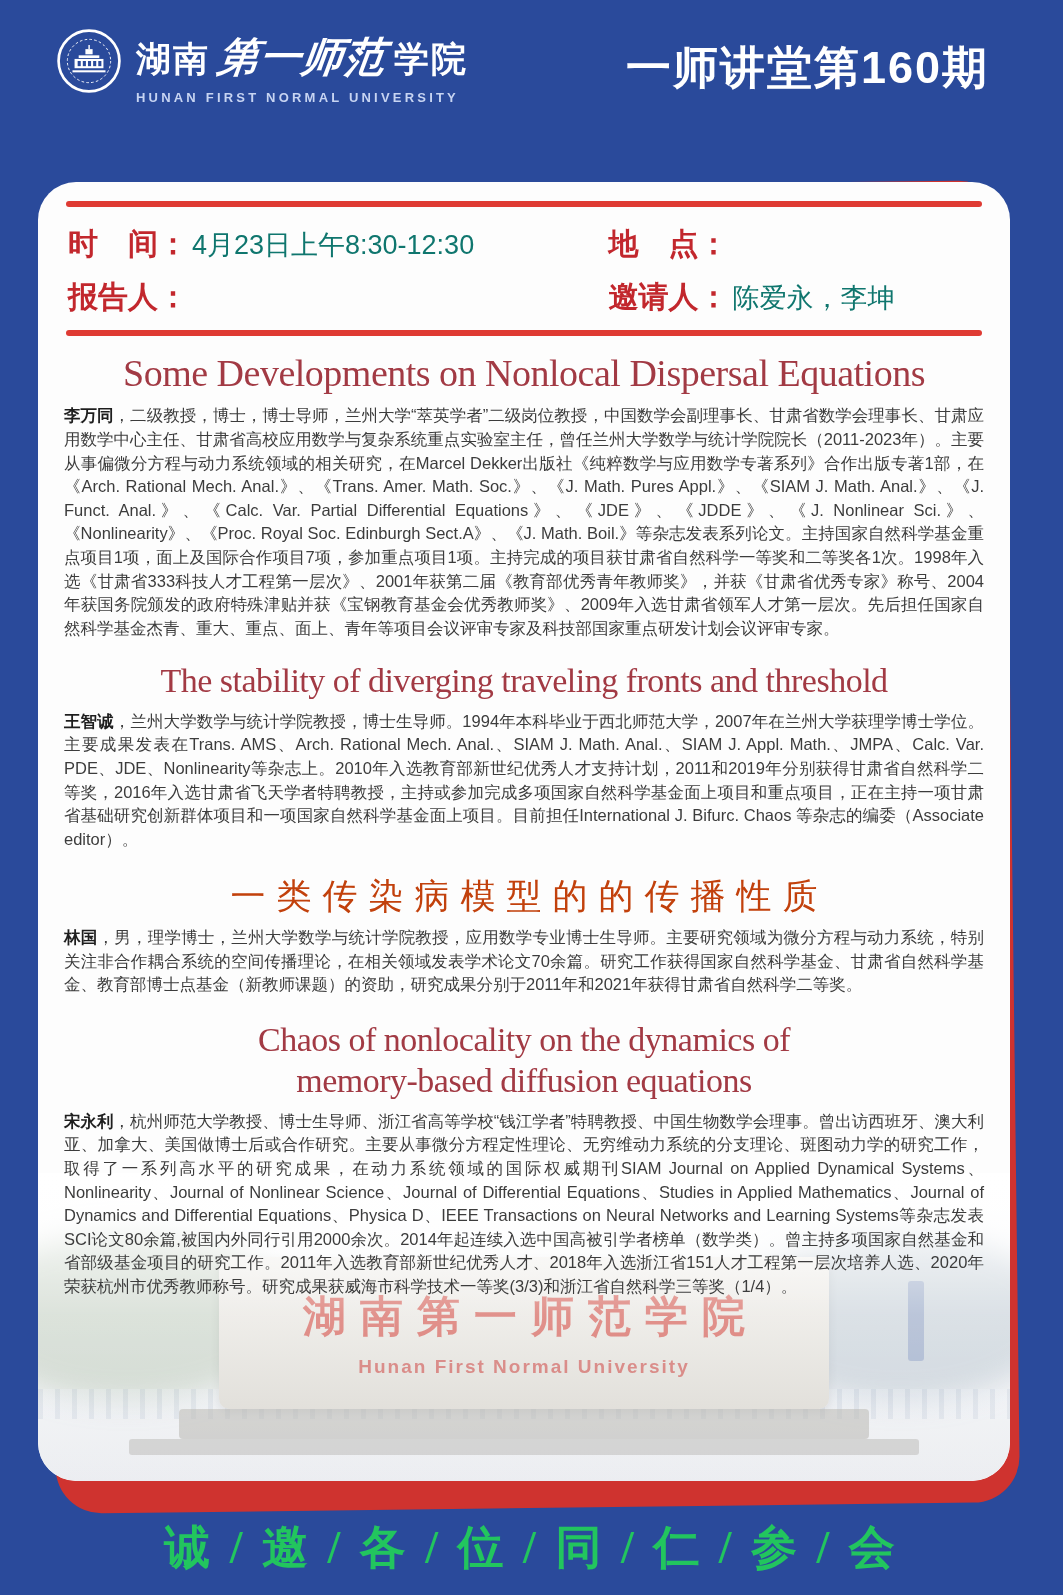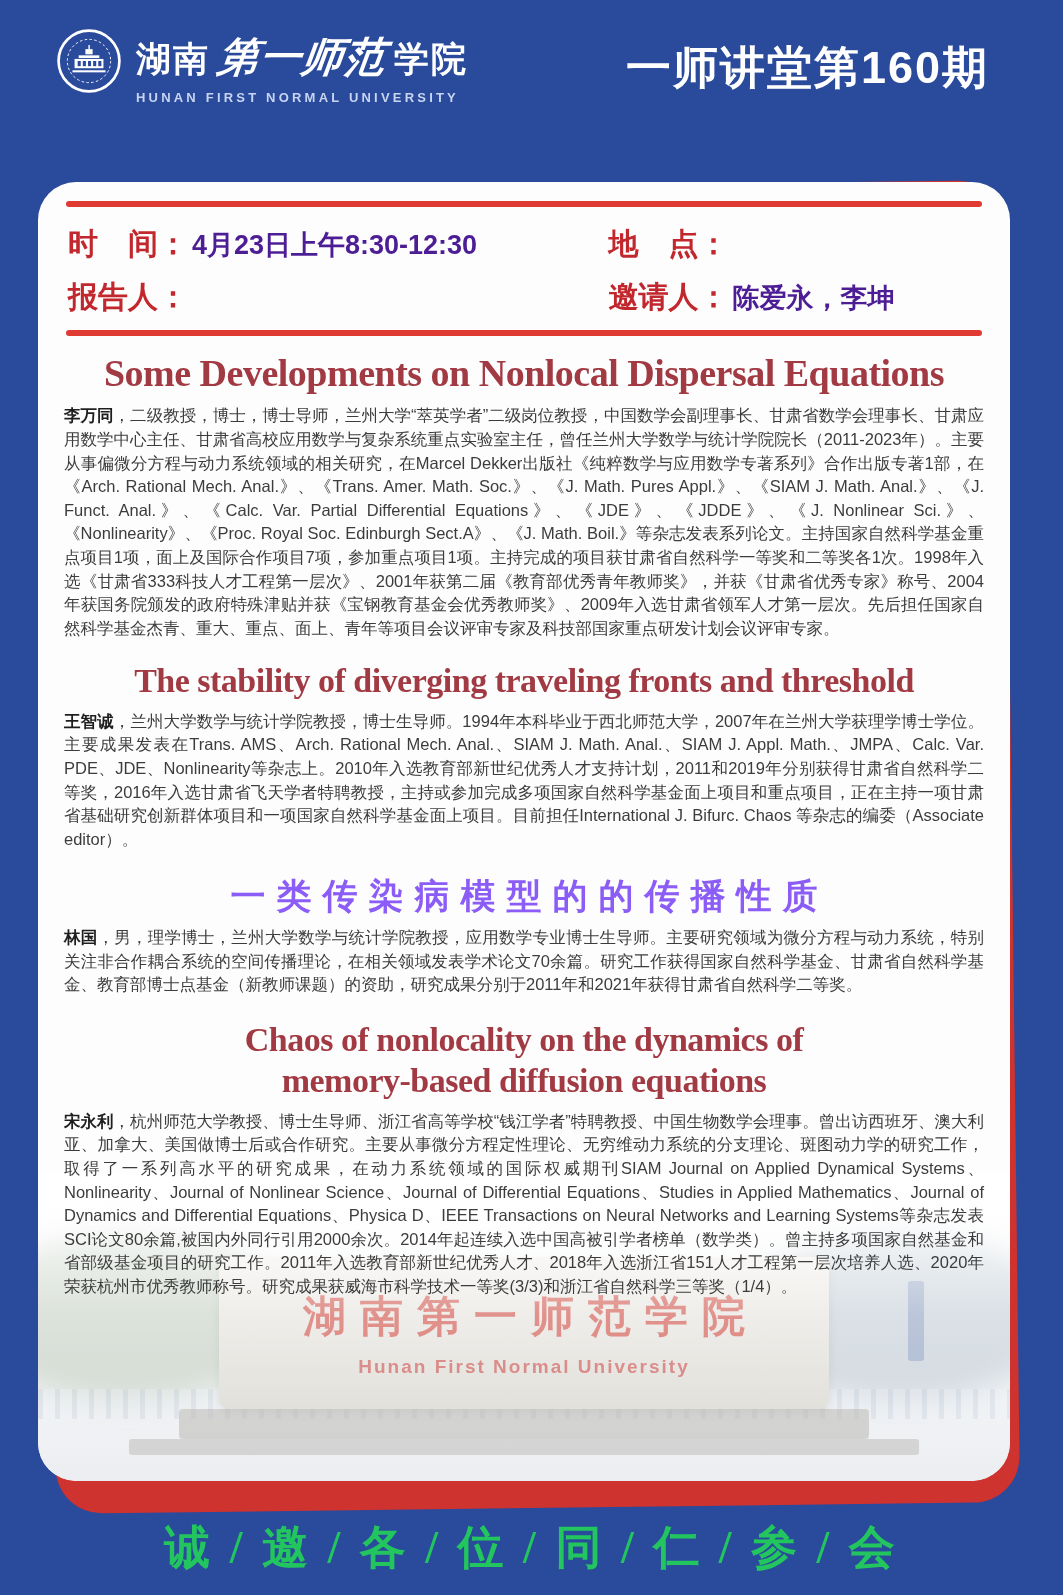--- a/index.html
+++ b/index.html
@@ -22,27 +22,27 @@
   .card-zone{position:absolute;left:38px;top:150px;width:972px;height:1299px;margin-top:32px;}
   .card-red{position:absolute;left:10px;right:-2px;top:4px;bottom:-27px;background:#cf332f;border-radius:46px;transform:rotate(-0.7deg);}
   .card{position:absolute;inset:0;background:#fdfdfd;border-radius:38px;overflow:hidden;}
   .card-content{position:relative;z-index:1;}
   .rule{height:6px;background:#df3b33;margin:0 28px;border-radius:3px;}
   .rule-top{margin-top:19px;}
   
   .info{display:grid;grid-template-columns:59% 41%;padding:17px 26px 12px 30px;row-gap:12px;}
   .info-item{display:flex;align-items:baseline;white-space:nowrap;}
   .info-label{color:#c2272d;font-weight:bold;font-size:30px;flex:none;}
-  .info-value{color:#4c1d95;font-weight:bold;font-size:27px;margin-left:4px;}
+  .info-value{color:#0f766e;font-weight:normal;font-size:27px;margin-left:4px;}
   
-  .talk-title{font-family:"Liberation Serif",serif;font-weight:bold;color:#a23a44;
+  .talk-title{font-family:"Liberation Serif",serif;font-weight:normal;color:#a23a44;
     text-align:center;line-height:1.22;letter-spacing:-0.5px;margin:14px 22px 8px;}
   .t-big{font-size:38px;}
   .t-two{font-size:34px;}
-  .t-cn{font-family:"Liberation Sans",sans-serif;color:#8b5cf6;font-size:35px;
+  .t-cn{font-family:"Liberation Sans",sans-serif;color:#c2410c;font-size:35px;
     letter-spacing:11px;text-indent:11px;margin-top:24px;letter-spacing:11px;}
   
   .bio{color:#3c3c3c;font-size:16.5px;line-height:1.43;text-align:justify;margin:6px 26px 0;}
   .bio b{color:#1e1e1e;}
   
   .photo-strip{position:absolute;left:0;right:0;bottom:0;height:308px;z-index:0;overflow:hidden;
     border-radius:0 0 38px 38px;background:linear-gradient(#ffffff,#e9ebef);}
   .ph-tree{position:absolute;bottom:80px;width:320px;height:170px;border-radius:50%;
     background:rgba(112,142,104,.30);filter:blur(14px);}
   .ph-tree.left{left:-70px;}

